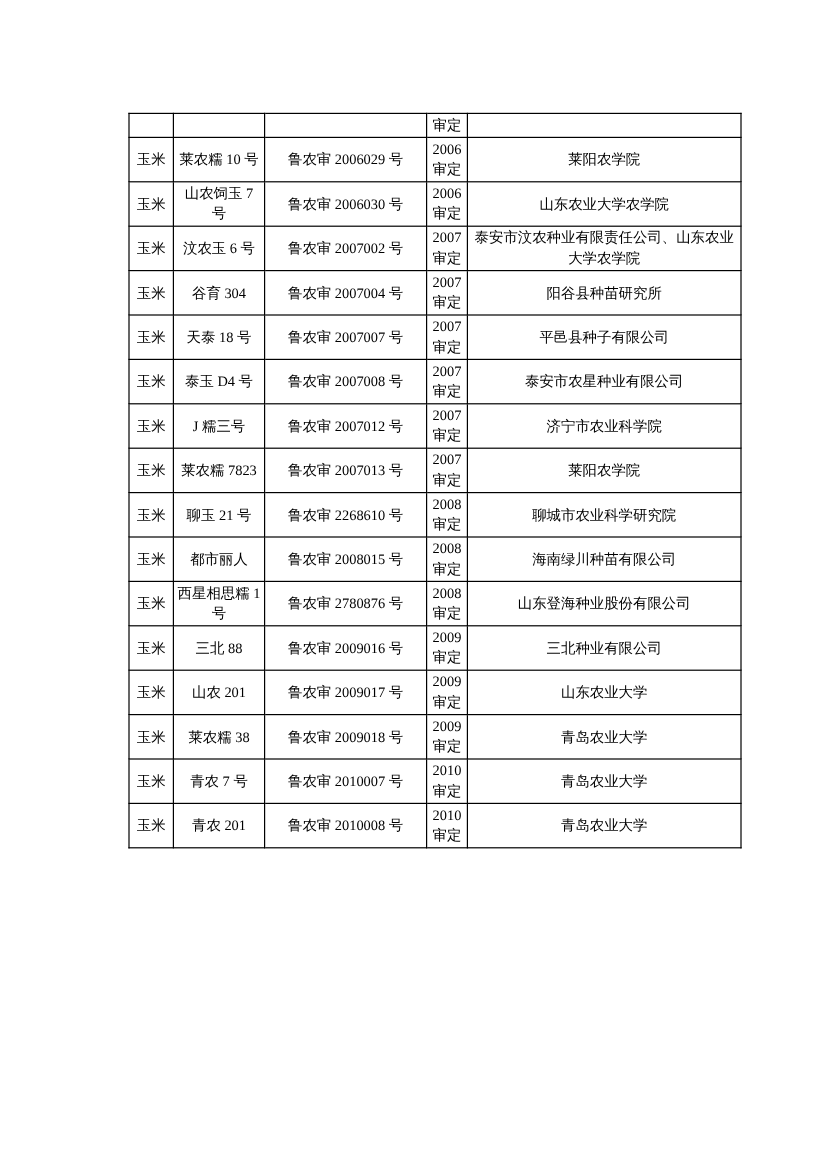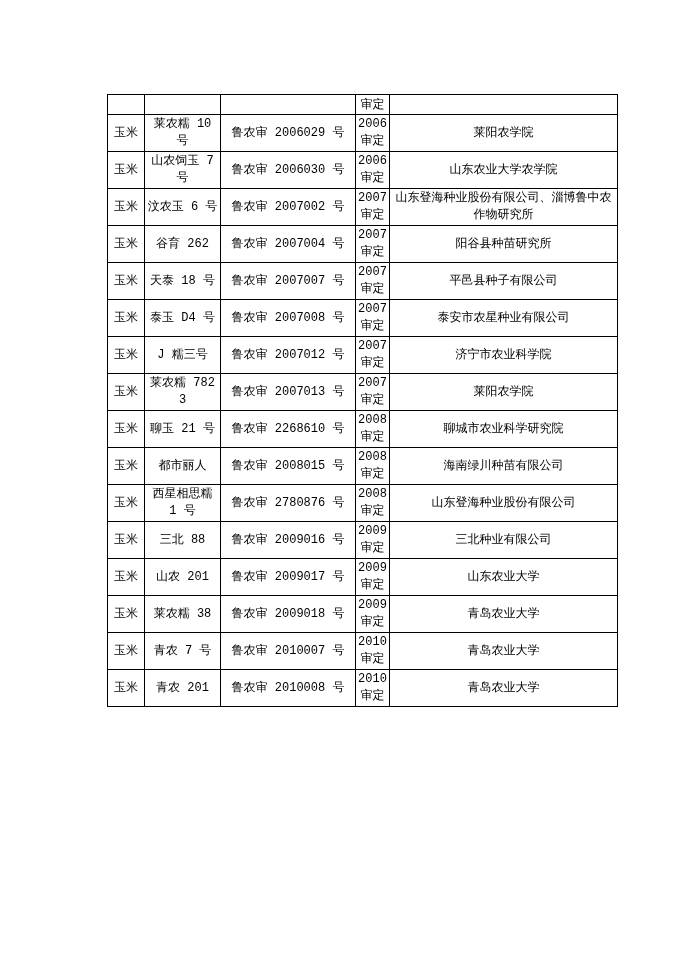--- a/index.html
+++ b/index.html
@@ -25,21 +25,21 @@
   table.doc-table td {
     border: 1px solid #000000;
     font-size: 12px;
     line-height: 17px;
     text-align: center;
     vertical-align: middle;
     padding: 1px 2px;
     overflow: hidden;
     word-break: break-all;
   }
-  tr.data-row { height: 37px; font-family: Liberation Mono, monospace; }
+  tr.data-row { height: 37px; }
   tr.cont-row { height: 18px; }
   td.year-cell { padding: 1px 0; }
 </style>
 </head>
 <body>
 
 <div class="page">
   <table class="doc-table">
     <colgroup>
       <col style="width:37px">
@@ -77,25 +77,25 @@
           <td>山东农业大学农学院</td>
         </tr>
         <tr class="data-row">
           <td>玉米</td>
           <td>汶农玉 6 号</td>
           <td>鲁农审 2007002 号</td>
           <td class="year-cell">
             <div>2007</div>
             <div>审定</div>
           </td>
-          <td>山东登海种业股份有限公司、淄博鲁中农作物研究所</td>
-        </tr>
-        <tr class="data-row">
-          <td>玉米</td>
-          <td>谷育 262</td>
+          <td>泰安市汶农种业有限责任公司、山东农业大学农学院</td>
+        </tr>
+        <tr class="data-row">
+          <td>玉米</td>
+          <td>谷育 304</td>
           <td>鲁农审 2007004 号</td>
           <td class="year-cell">
             <div>2007</div>
             <div>审定</div>
           </td>
           <td>阳谷县种苗研究所</td>
         </tr>
         <tr class="data-row">
           <td>玉米</td>
           <td>天泰 18 号</td>

